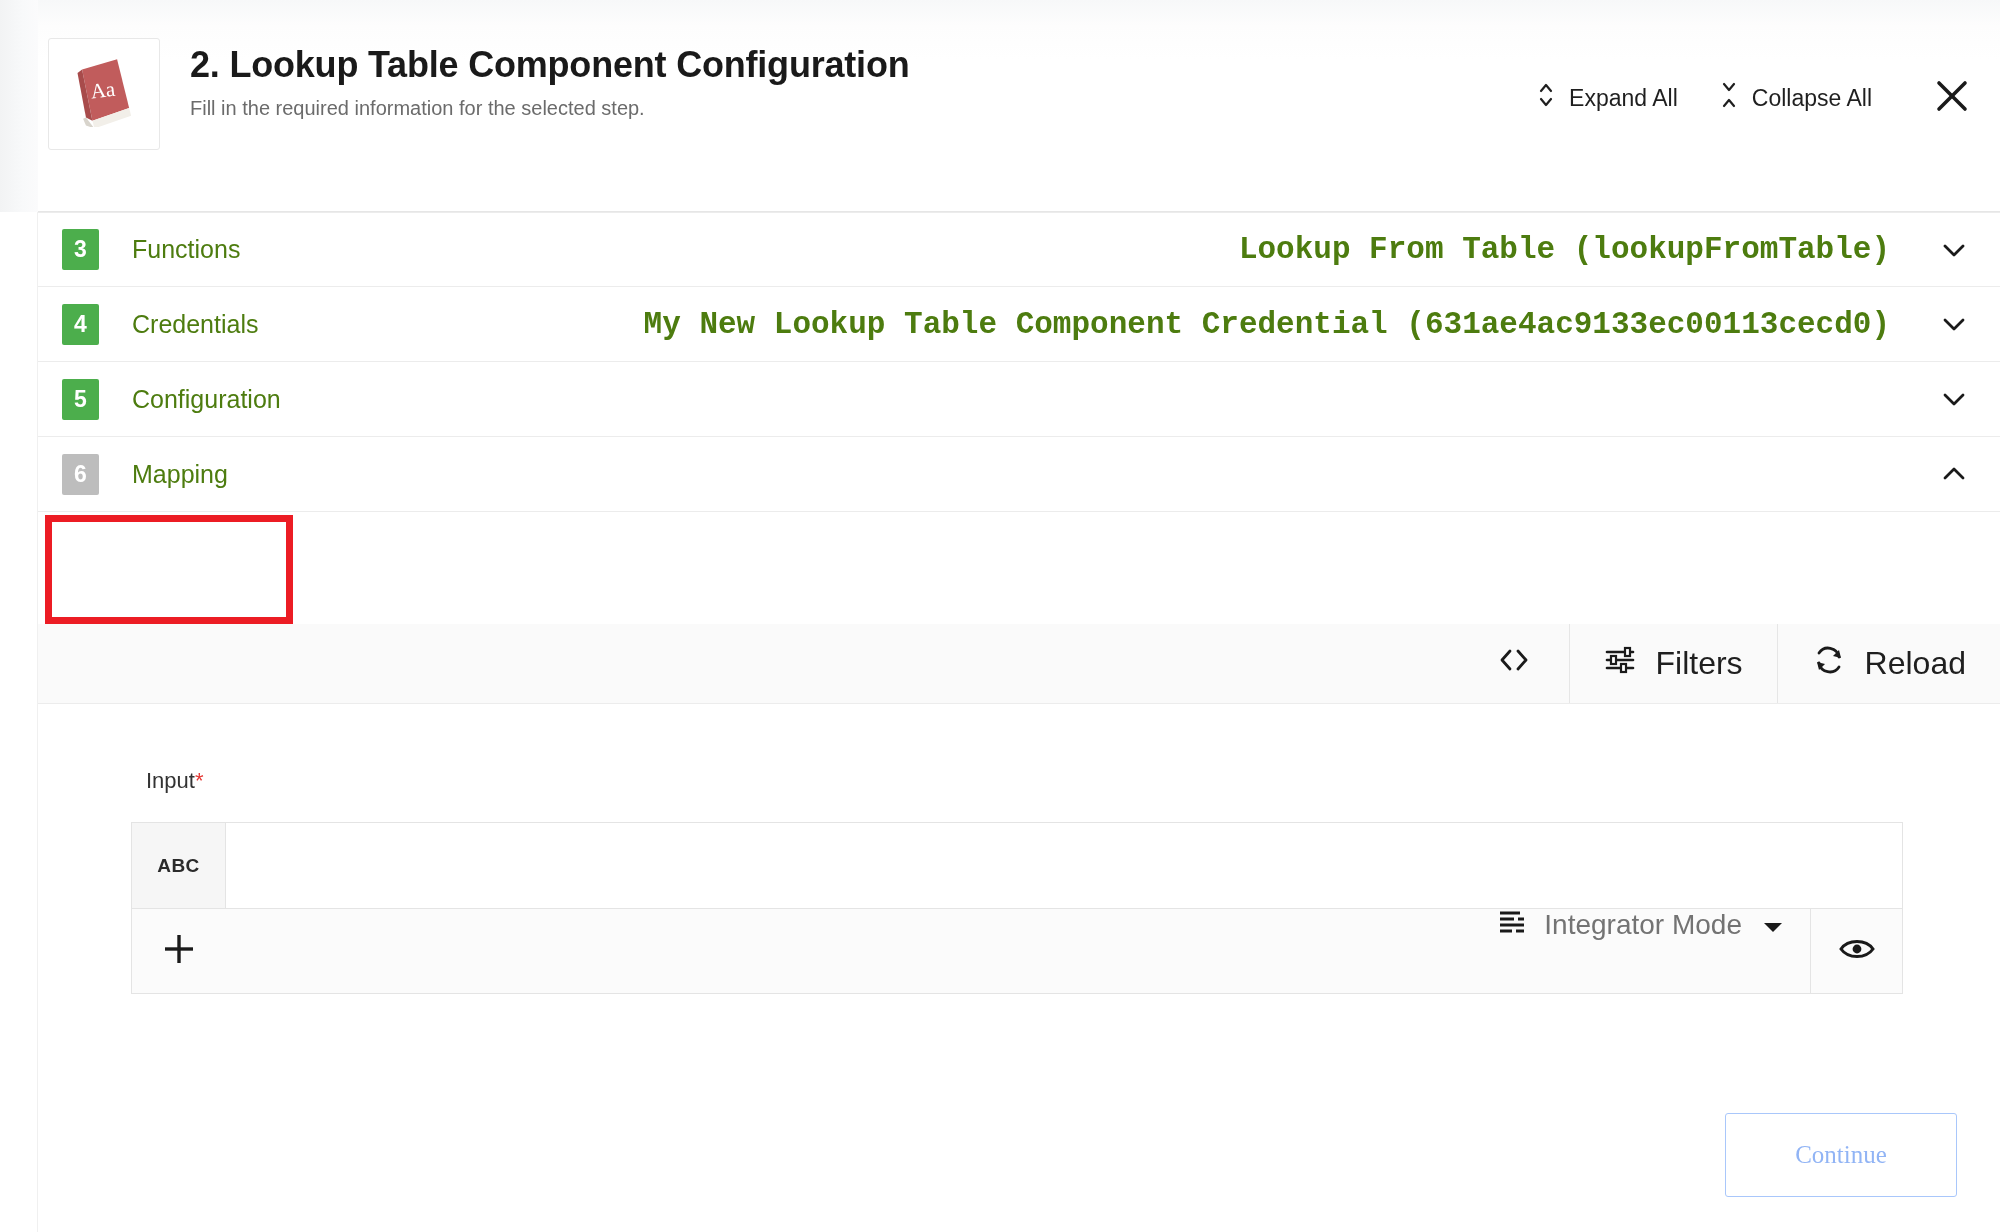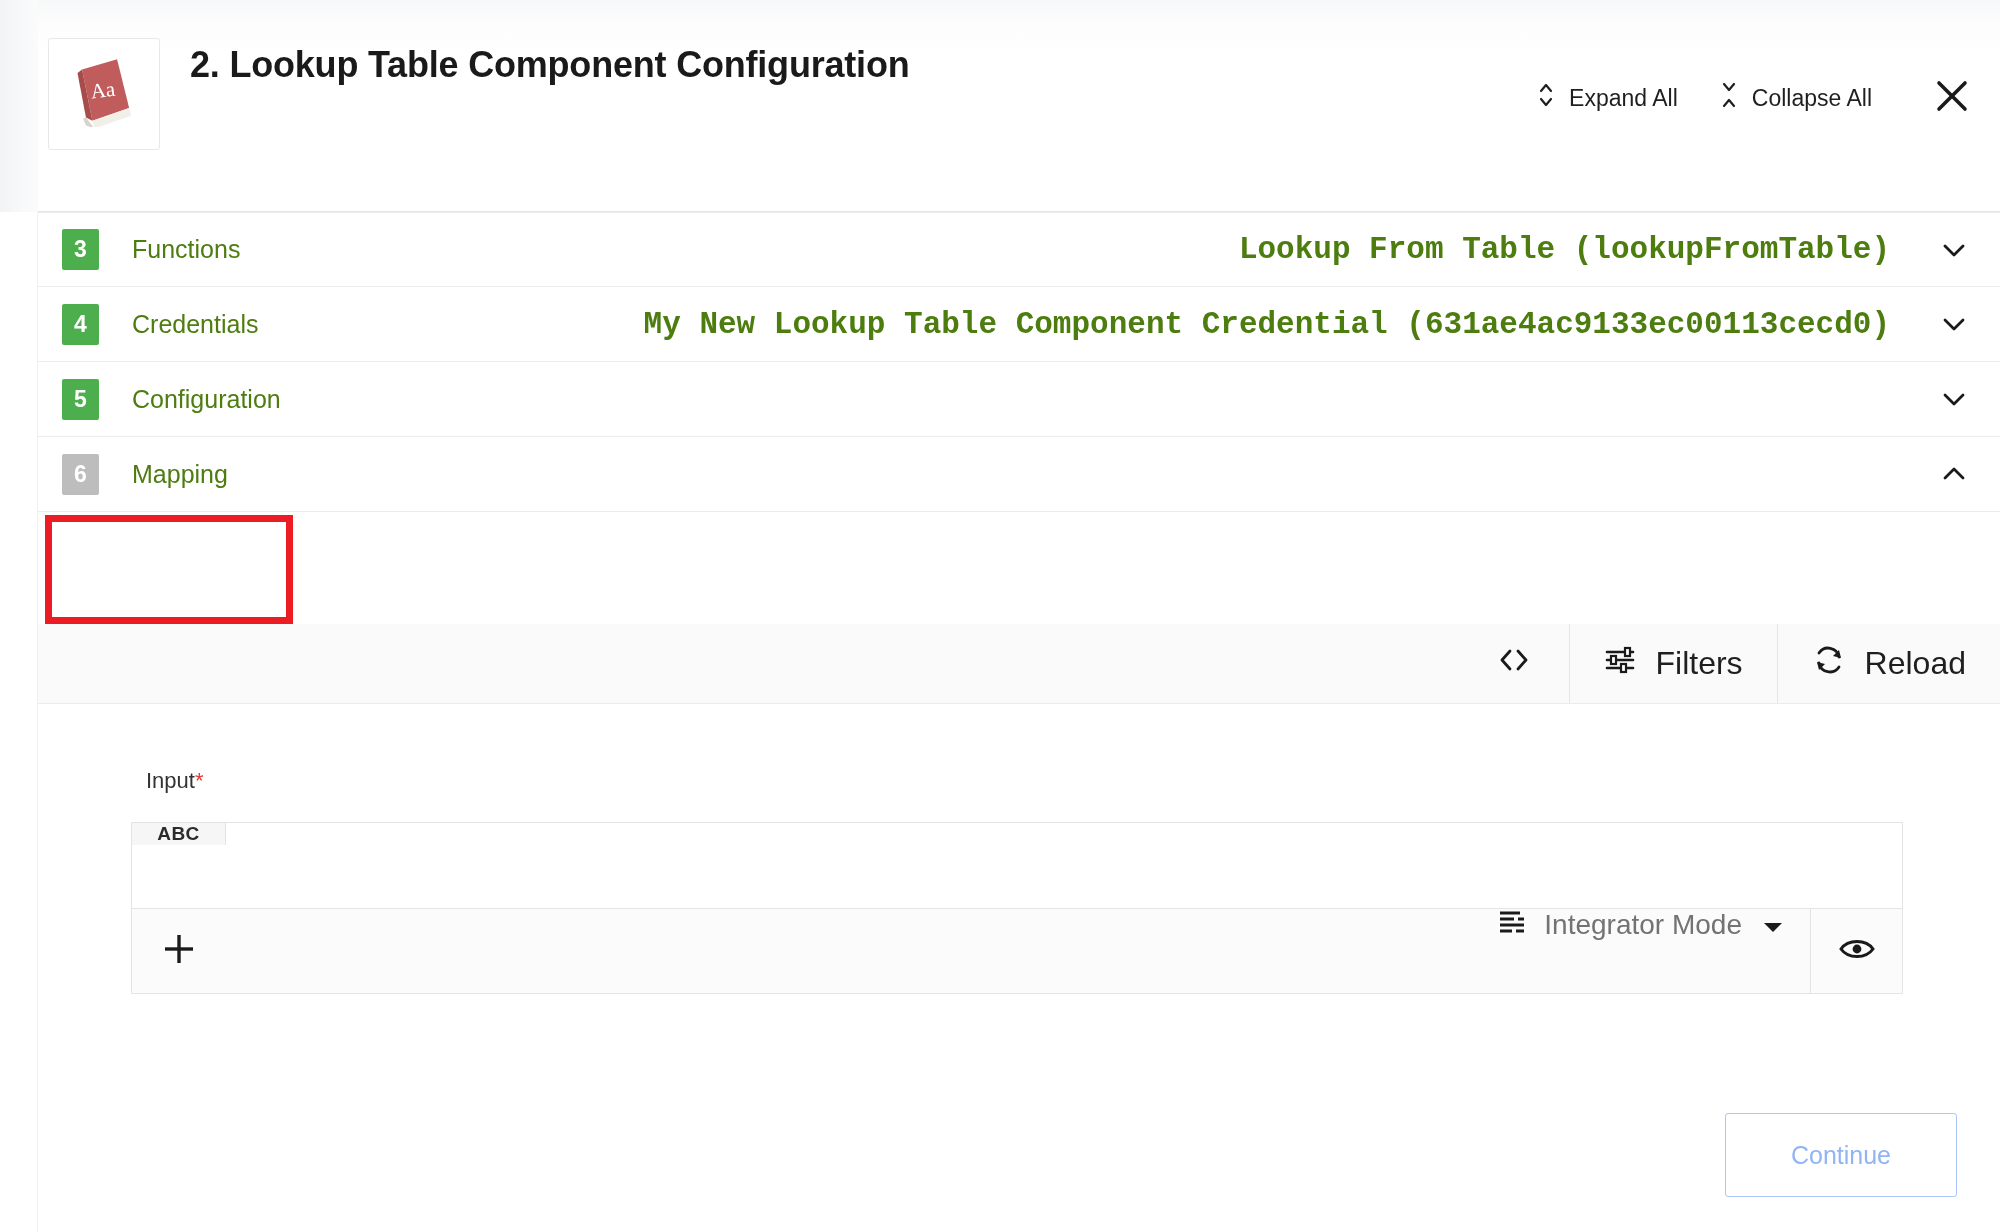--- a/index.html
+++ b/index.html
@@ -219,21 +219,20 @@
     width: 1772px;
     border: 1px solid #e4e4e4;
     box-sizing: border-box;
     background: #ffffff;
   }
   .it-head {
     display: flex;
     height: 86px;
     border-bottom: 1px solid #e4e4e4;
     box-sizing: border-box;
-    flex-direction: column;
   }
   .it-head-col {
     width: 94px;
     background: #f6f6f6;
     border-right: 1px solid #e4e4e4;
     display: flex;
     align-items: center;
     justify-content: center;
     font-size: 19px;
     font-weight: bold;
@@ -283,21 +282,21 @@
     position: absolute;
     left: 1725px;
     top: 1113px;
     width: 232px;
     height: 84px;
     border: 1px solid #a9c7fb;
     border-radius: 3px;
     background: #ffffff;
     color: #91b4f5;
     font-size: 25px;
-    font-family: Liberation Sans, sans-serif;
+    font-family: Liberation Serif, serif;
     display: flex;
     align-items: center;
     justify-content: center;
     cursor: default;
     box-sizing: border-box;
   }
 
   
   .left-gutter {
     position: absolute;
@@ -333,20 +332,21 @@
             <path d="M16 62 L54 54 L55 62 L17 70 Z" fill="#f2efe9"></path>
             <path d="M10 58 L17 70 L9 66 L7 59 Z" fill="#d8d4cc"></path>
             <text x="30" y="40" font-family="'Liberation Serif', serif" font-size="21" fill="#ffffff" text-anchor="middle">Aa</text>
           </g>
         </svg>
       </span>
     </div>
 
     <div class="header-text">
       <div class="header-title">2. Lookup Table Component Configuration</div>
+      <div class="header-sub">Fill in the required information for the selected step.</div>
     </div>
   </div>
 
   <div class="header-actions">
 
     <div class="hdr-btn">
       <span>
         <svg width="18" height="30" viewBox="0 0 18 30">
           <polyline points="4,11 9,5 14,11" fill="none" stroke="#1f1f1f" stroke-width="2.2" stroke-linecap="round" stroke-linejoin="round"></polyline>
           <polyline points="4,19 9,25 14,19" fill="none" stroke="#1f1f1f" stroke-width="2.2" stroke-linecap="round" stroke-linejoin="round"></polyline>

